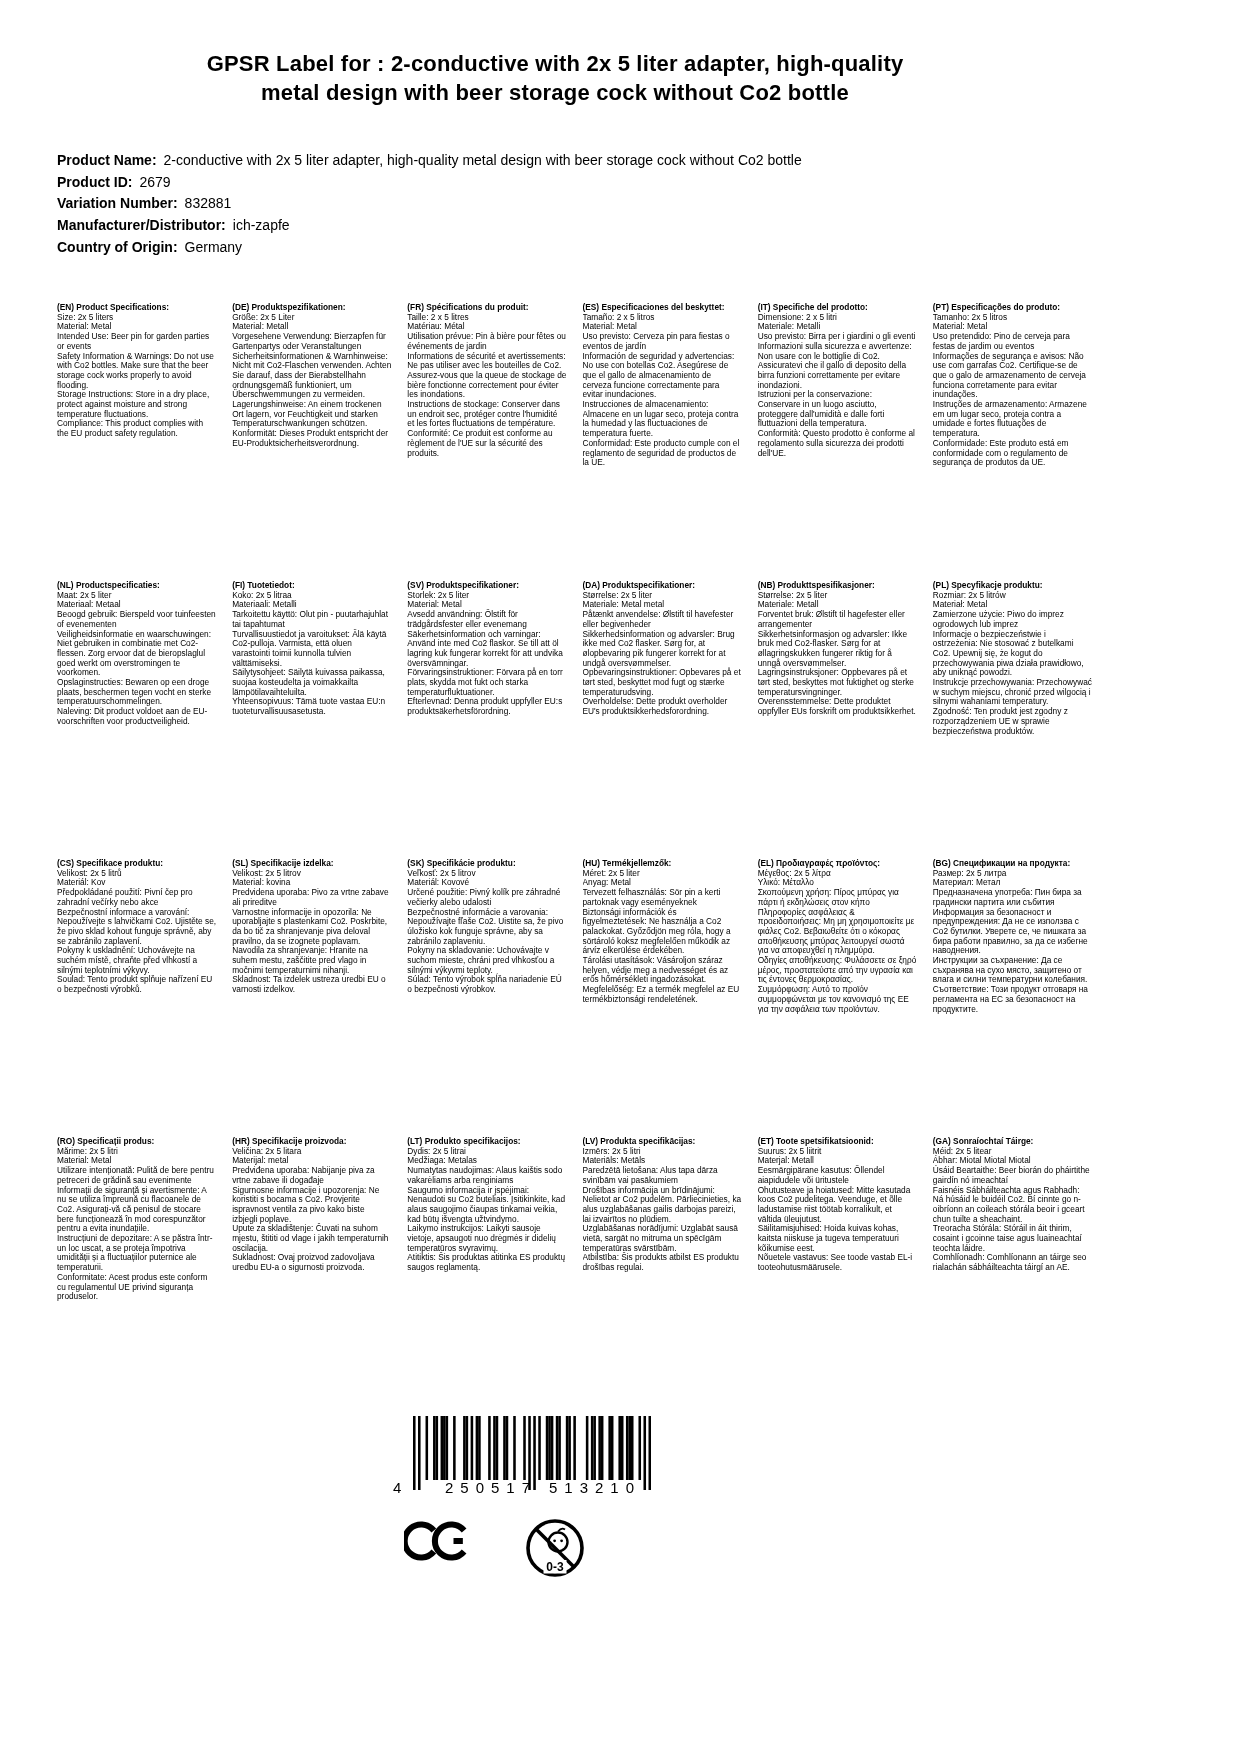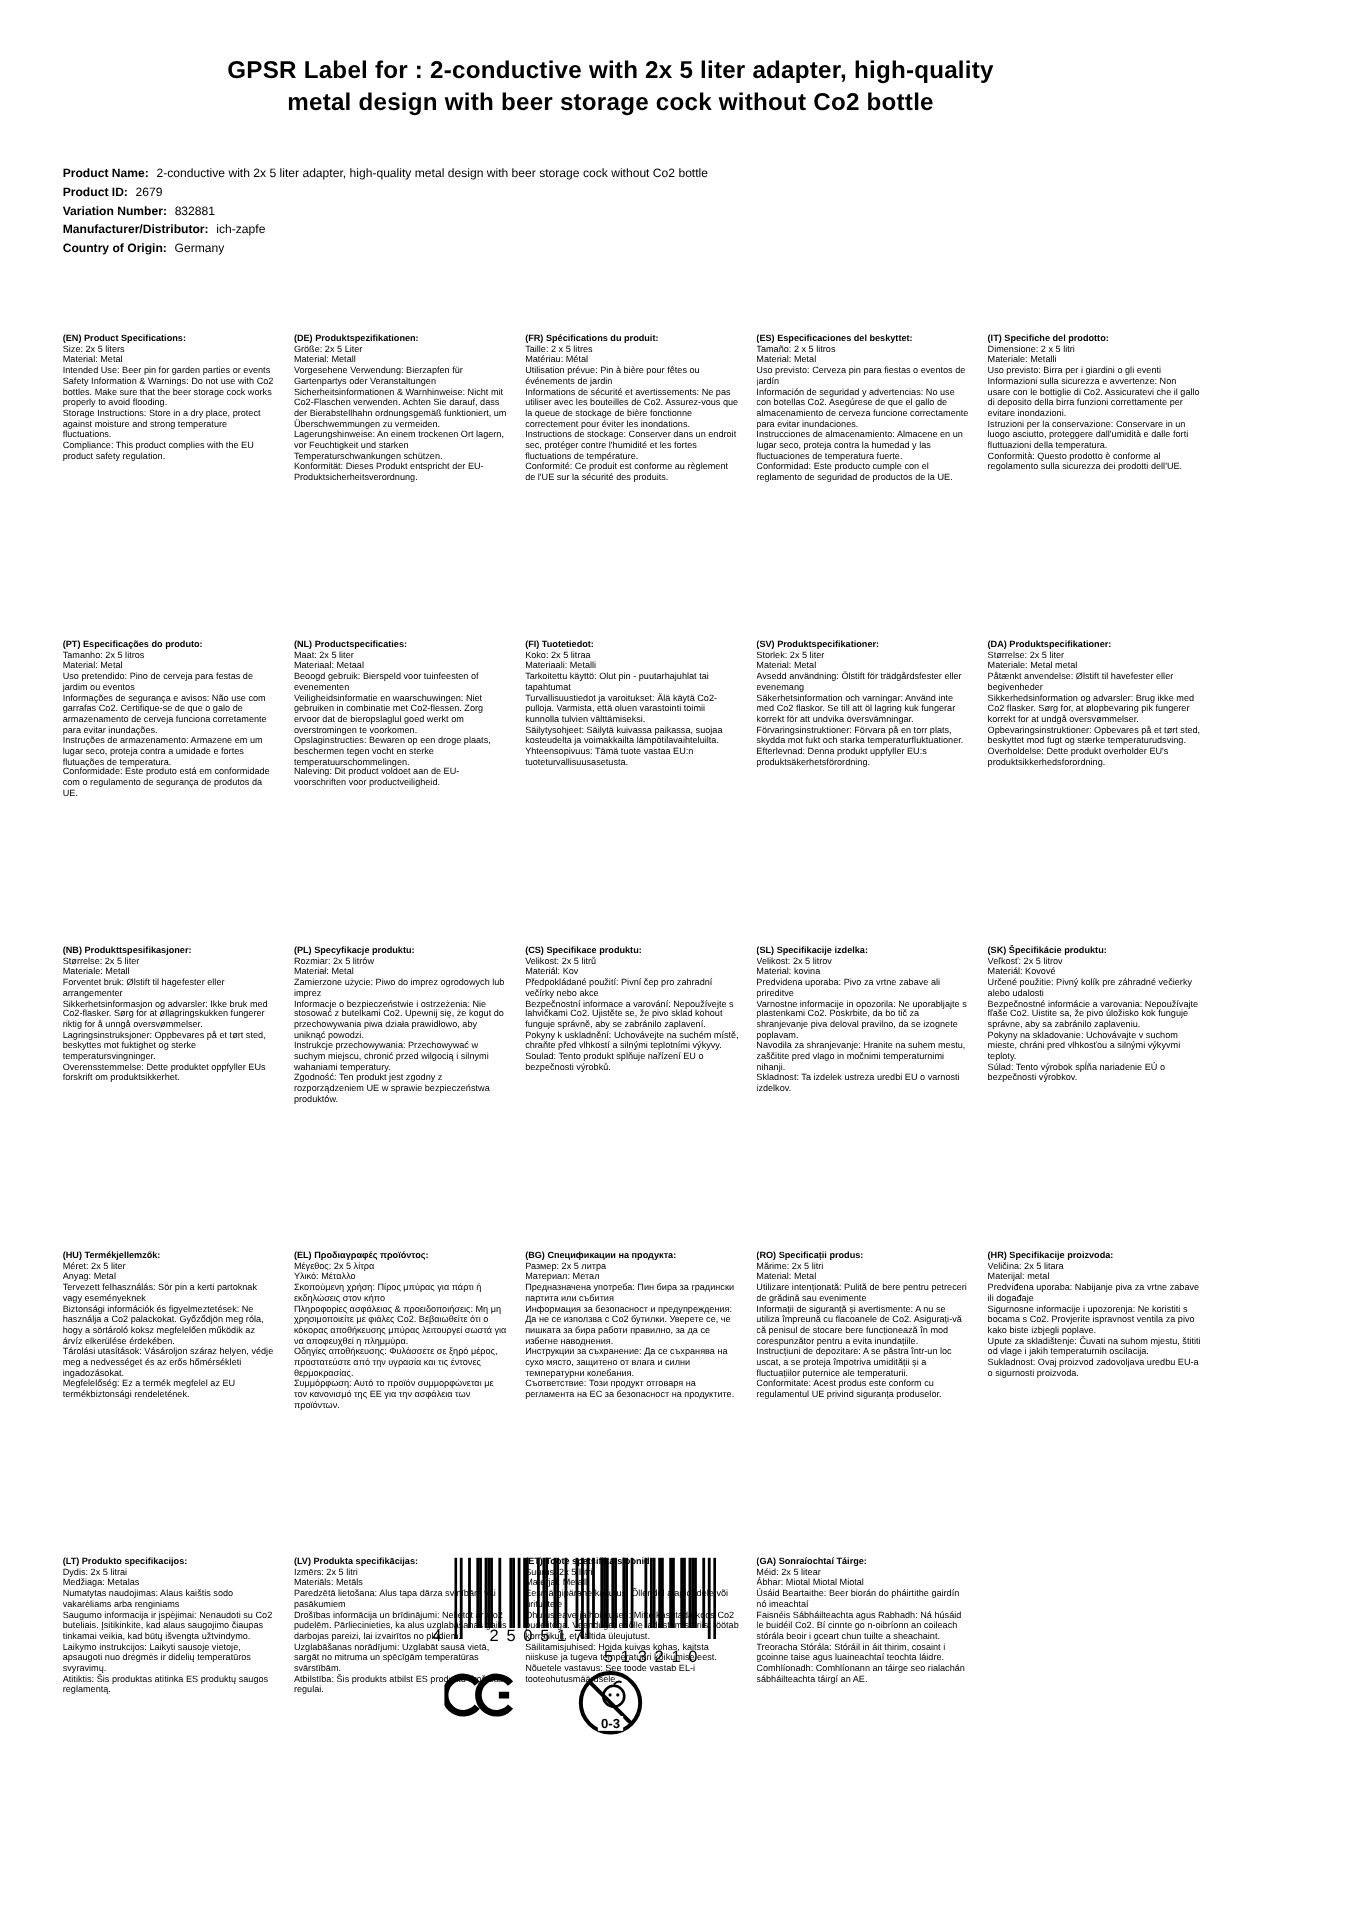--- a/index.html
+++ b/index.html
@@ -6,40 +6,40 @@
   html,body { background:#fff; }
   body { font-family:"Liberation Sans", sans-serif; color:#000; }
   .page { position:relative; width:1241px; height:1754px; background:#fff; overflow:hidden; }
 
   .title {
     position:absolute; top:50px; left:20px; width:1070px;
     text-align:center; font-size:22px; font-weight:bold;
     line-height:1.3; white-space:pre-line; letter-spacing:0.2px;
   }
 
-  .product-info { position:absolute; top:150px; left:57px; width:1120px; font-size:11px; line-height:1.55; }
+  .product-info { position:absolute; top:150px; left:57px; width:1120px; font-size:14px; line-height:1.55; }
   .info-row { white-space:normal; }
   .info-label { font-weight:bold; margin-right:7px; }
 
   .lang-grid {
     position:absolute; top:303px; left:57px; width:1035px;
-    display:grid; grid-template-columns:repeat(5, 1fr);
+    display:grid; grid-template-columns:repeat(6, 1fr);
     column-gap:16px; grid-auto-rows:278px;
   }
   .lang-block { font-size:8.3px; line-height:1.17; overflow:hidden; }
   .lang-heading { font-weight:bold; white-space:pre-line; }
   .lang-body { white-space:pre-line; }
 
   .barcode-area { position:absolute; top:1416px; left:393px; width:268px; height:95px; }
   .barcode-svg { position:absolute; top:0; left:20px; }
   .barcode-svg rect { fill:#000; }
   .bc-digit { position:absolute; top:63px; font-size:15px; font-weight:normal; }
   .bc-first { left:0; }
   .bc-left  { left:52px;  letter-spacing:7px; }
-  .bc-right { left:156px; letter-spacing:7px;margin-top:19px; }
+  .bc-right { left:156px; letter-spacing:7px; }
 
   .marks-row { position:absolute; top:1518px; left:404px; display:flex; align-items:flex-start; gap:55px; }
   .ce-mark svg path { stroke:#000; stroke-width:11; fill:none; }
   .age-warning svg { display:block; }
 </style>
 </head>
 <body>
 
 <div class="page">
 

